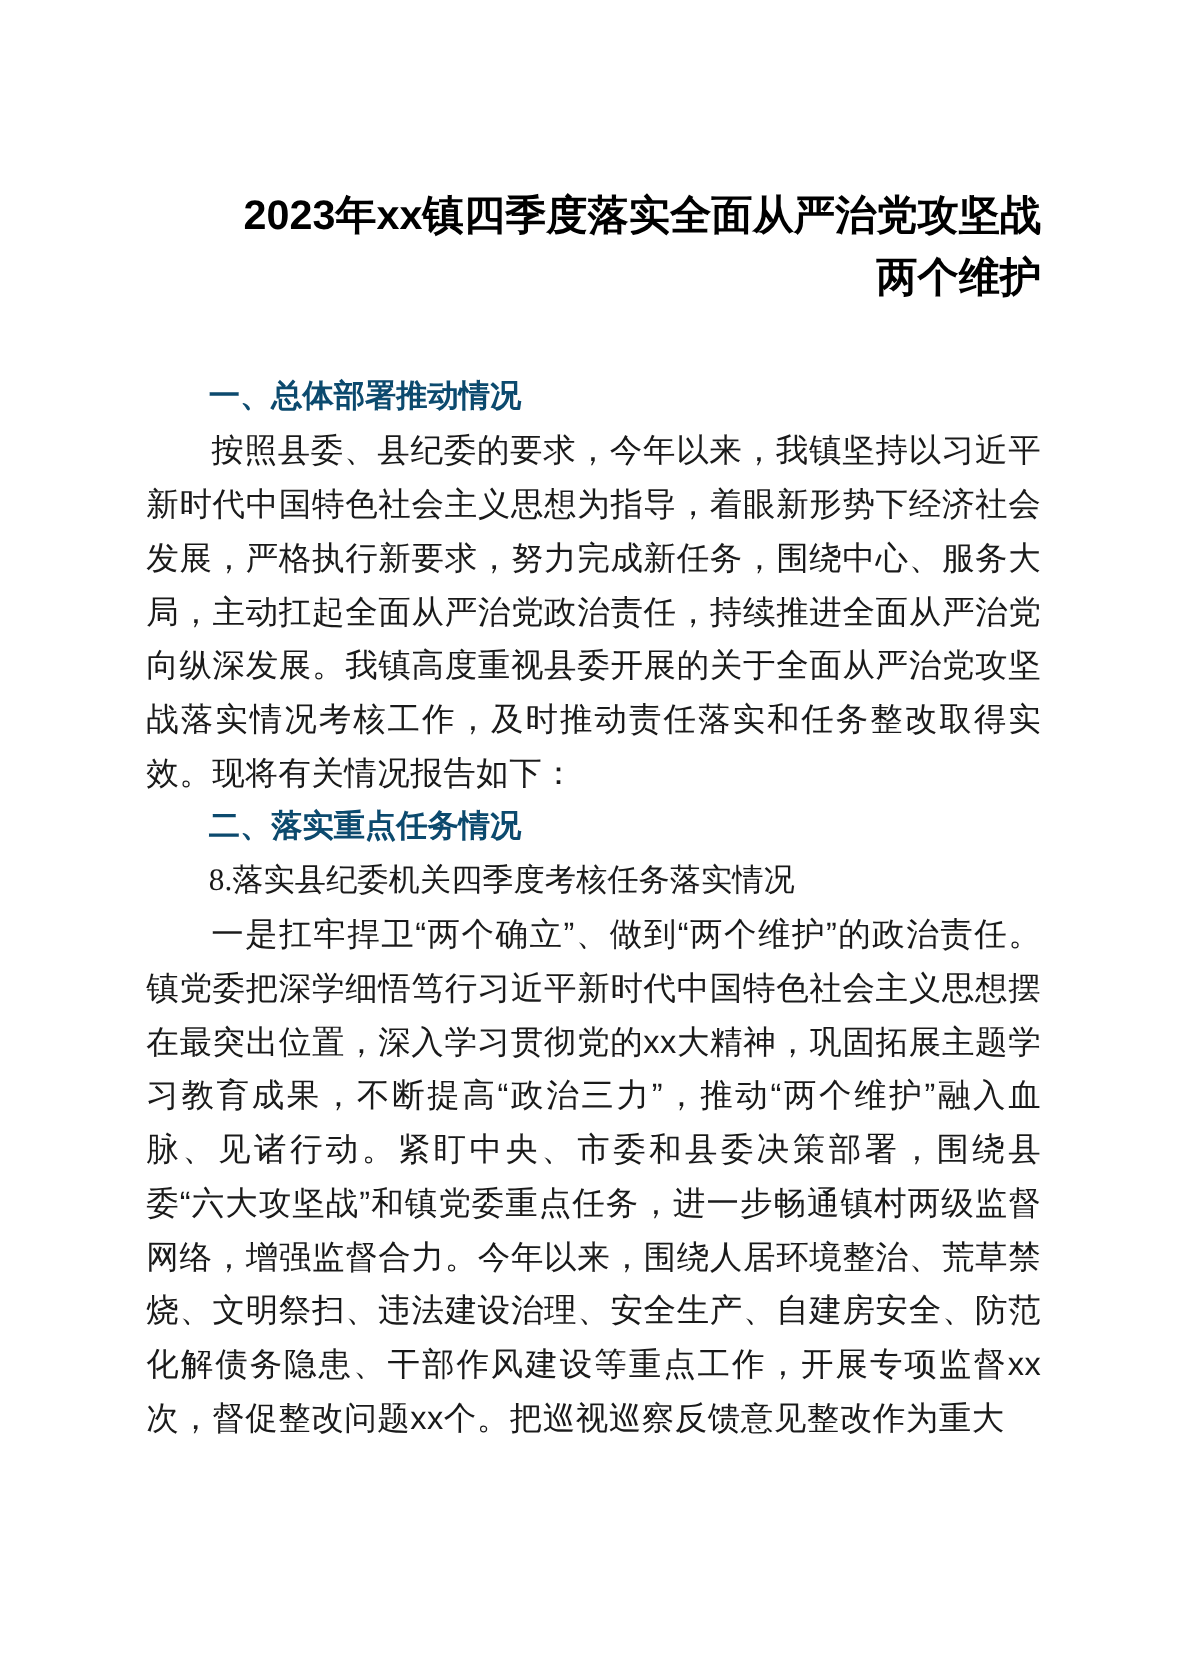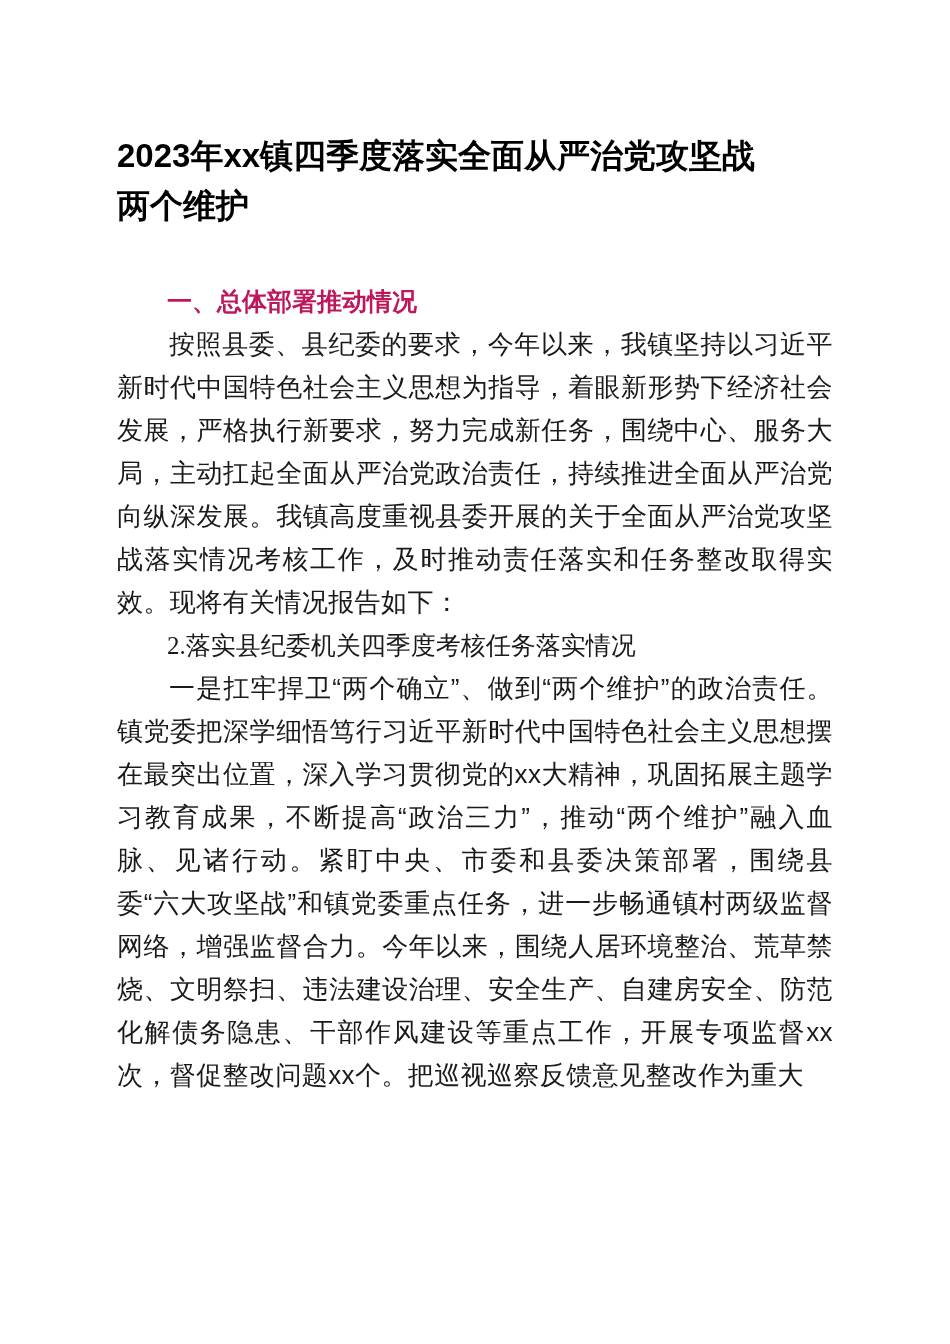--- a/index.html
+++ b/index.html
@@ -28,35 +28,35 @@
     top: 131px;
     width: 716px;
   }
 
   
   .doc-title {
     font-family: "Liberation Sans", "DejaVu Sans", sans-serif;
     font-weight: bold;
     font-size: 33px;
     line-height: 50px;
-    text-align: left;
+    text-align: right;
     letter-spacing: 0px;
-    margin: 0 0 0 0;
+    margin: 16px 0 0 0;
     color: #000000;
   }
 
   
   .section-heading {
     font-family: "Liberation Sans", "DejaVu Sans", sans-serif;
     font-weight: bold;
     font-size: 25px;
     line-height: 43px;
     text-indent: 50px;
     margin: 0;
-    color: #be185d;
+    color: #0c4a6e;
     white-space: nowrap;
   }
 
   
   .body-para {
     font-family: Liberation Sans, sans-serif;
     font-weight: normal;
     font-size: 26px;
     line-height: 43px;
     text-align: justify;
@@ -88,19 +88,20 @@
   <div class="content">
 
     <h1 class="doc-title"><span>2023年xx镇四季度落实全面从严治党攻坚战</span><br><span>两个维护</span></h1>
 
     <div class="spacer-title-gap"></div>
 
     <h2 class="section-heading">一、总体部署推动情况</h2>
 
     <p class="body-para">按照县委、县纪委的要求，今年以来，我镇坚持以习近平新时代中国特色社会主义思想为指导，着眼新形势下经济社会发展，严格执行新要求，努力完成新任务，围绕中心、服务大局，主动扛起全面从严治党政治责任，持续推进全面从严治党向纵深发展。我镇高度重视县委开展的关于全面从严治党攻坚战落实情况考核工作，及时推动责任落实和任务整改取得实效。现将有关情况报告如下：</p>
 
+    <h2 class="section-heading">二、落实重点任务情况</h2>
 
-    <p class="sub-item">2.落实县纪委机关四季度考核任务落实情况</p>
+    <p class="sub-item">8.落实县纪委机关四季度考核任务落实情况</p>
 
     <p class="body-para">一是扛牢捍卫“两个确立”、做到“两个维护”的政治责任。镇党委把深学细悟笃行习近平新时代中国特色社会主义思想摆在最突出位置，深入学习贯彻党的xx大精神，巩固拓展主题学习教育成果，不断提高“政治三力”，推动“两个维护”融入血脉、见诸行动。紧盯中央、市委和县委决策部署，围绕县委“六大攻坚战”和镇党委重点任务，进一步畅通镇村两级监督网络，增强监督合力。今年以来，围绕人居环境整治、荒草禁烧、文明祭扫、违法建设治理、安全生产、自建房安全、防范化解债务隐患、干部作风建设等重点工作，开展专项监督xx次，督促整改问题xx个。把巡视巡察反馈意见整改作为重大</p>
 
   </div>
 </div>
 
 </body></html>

